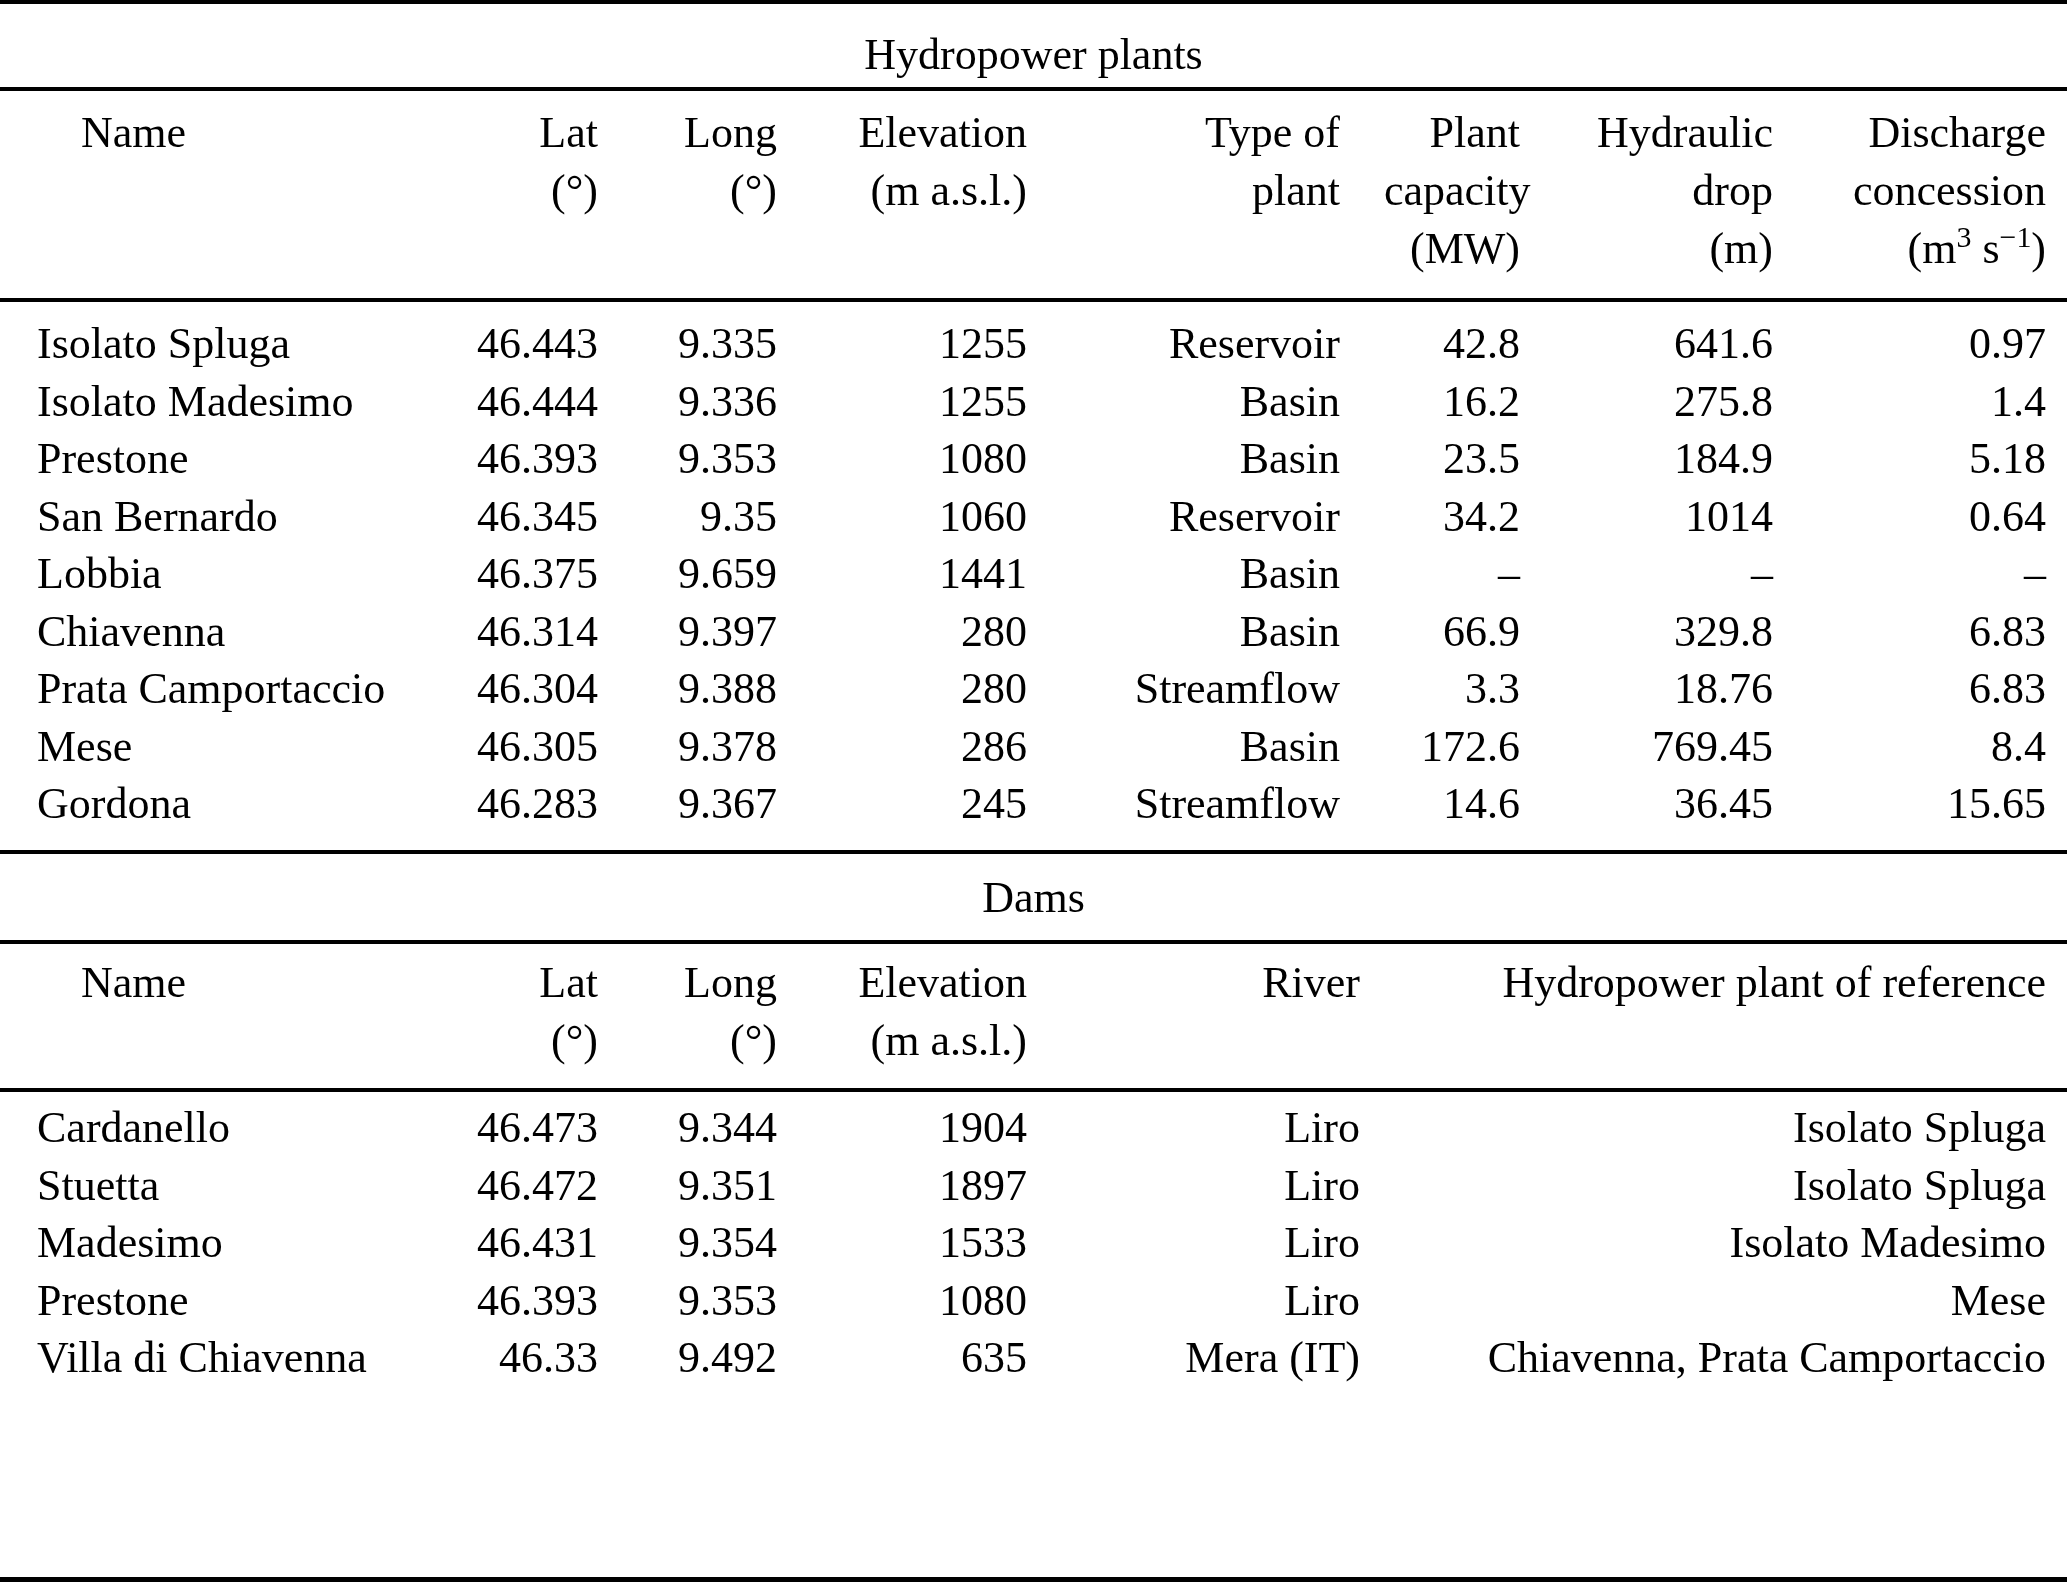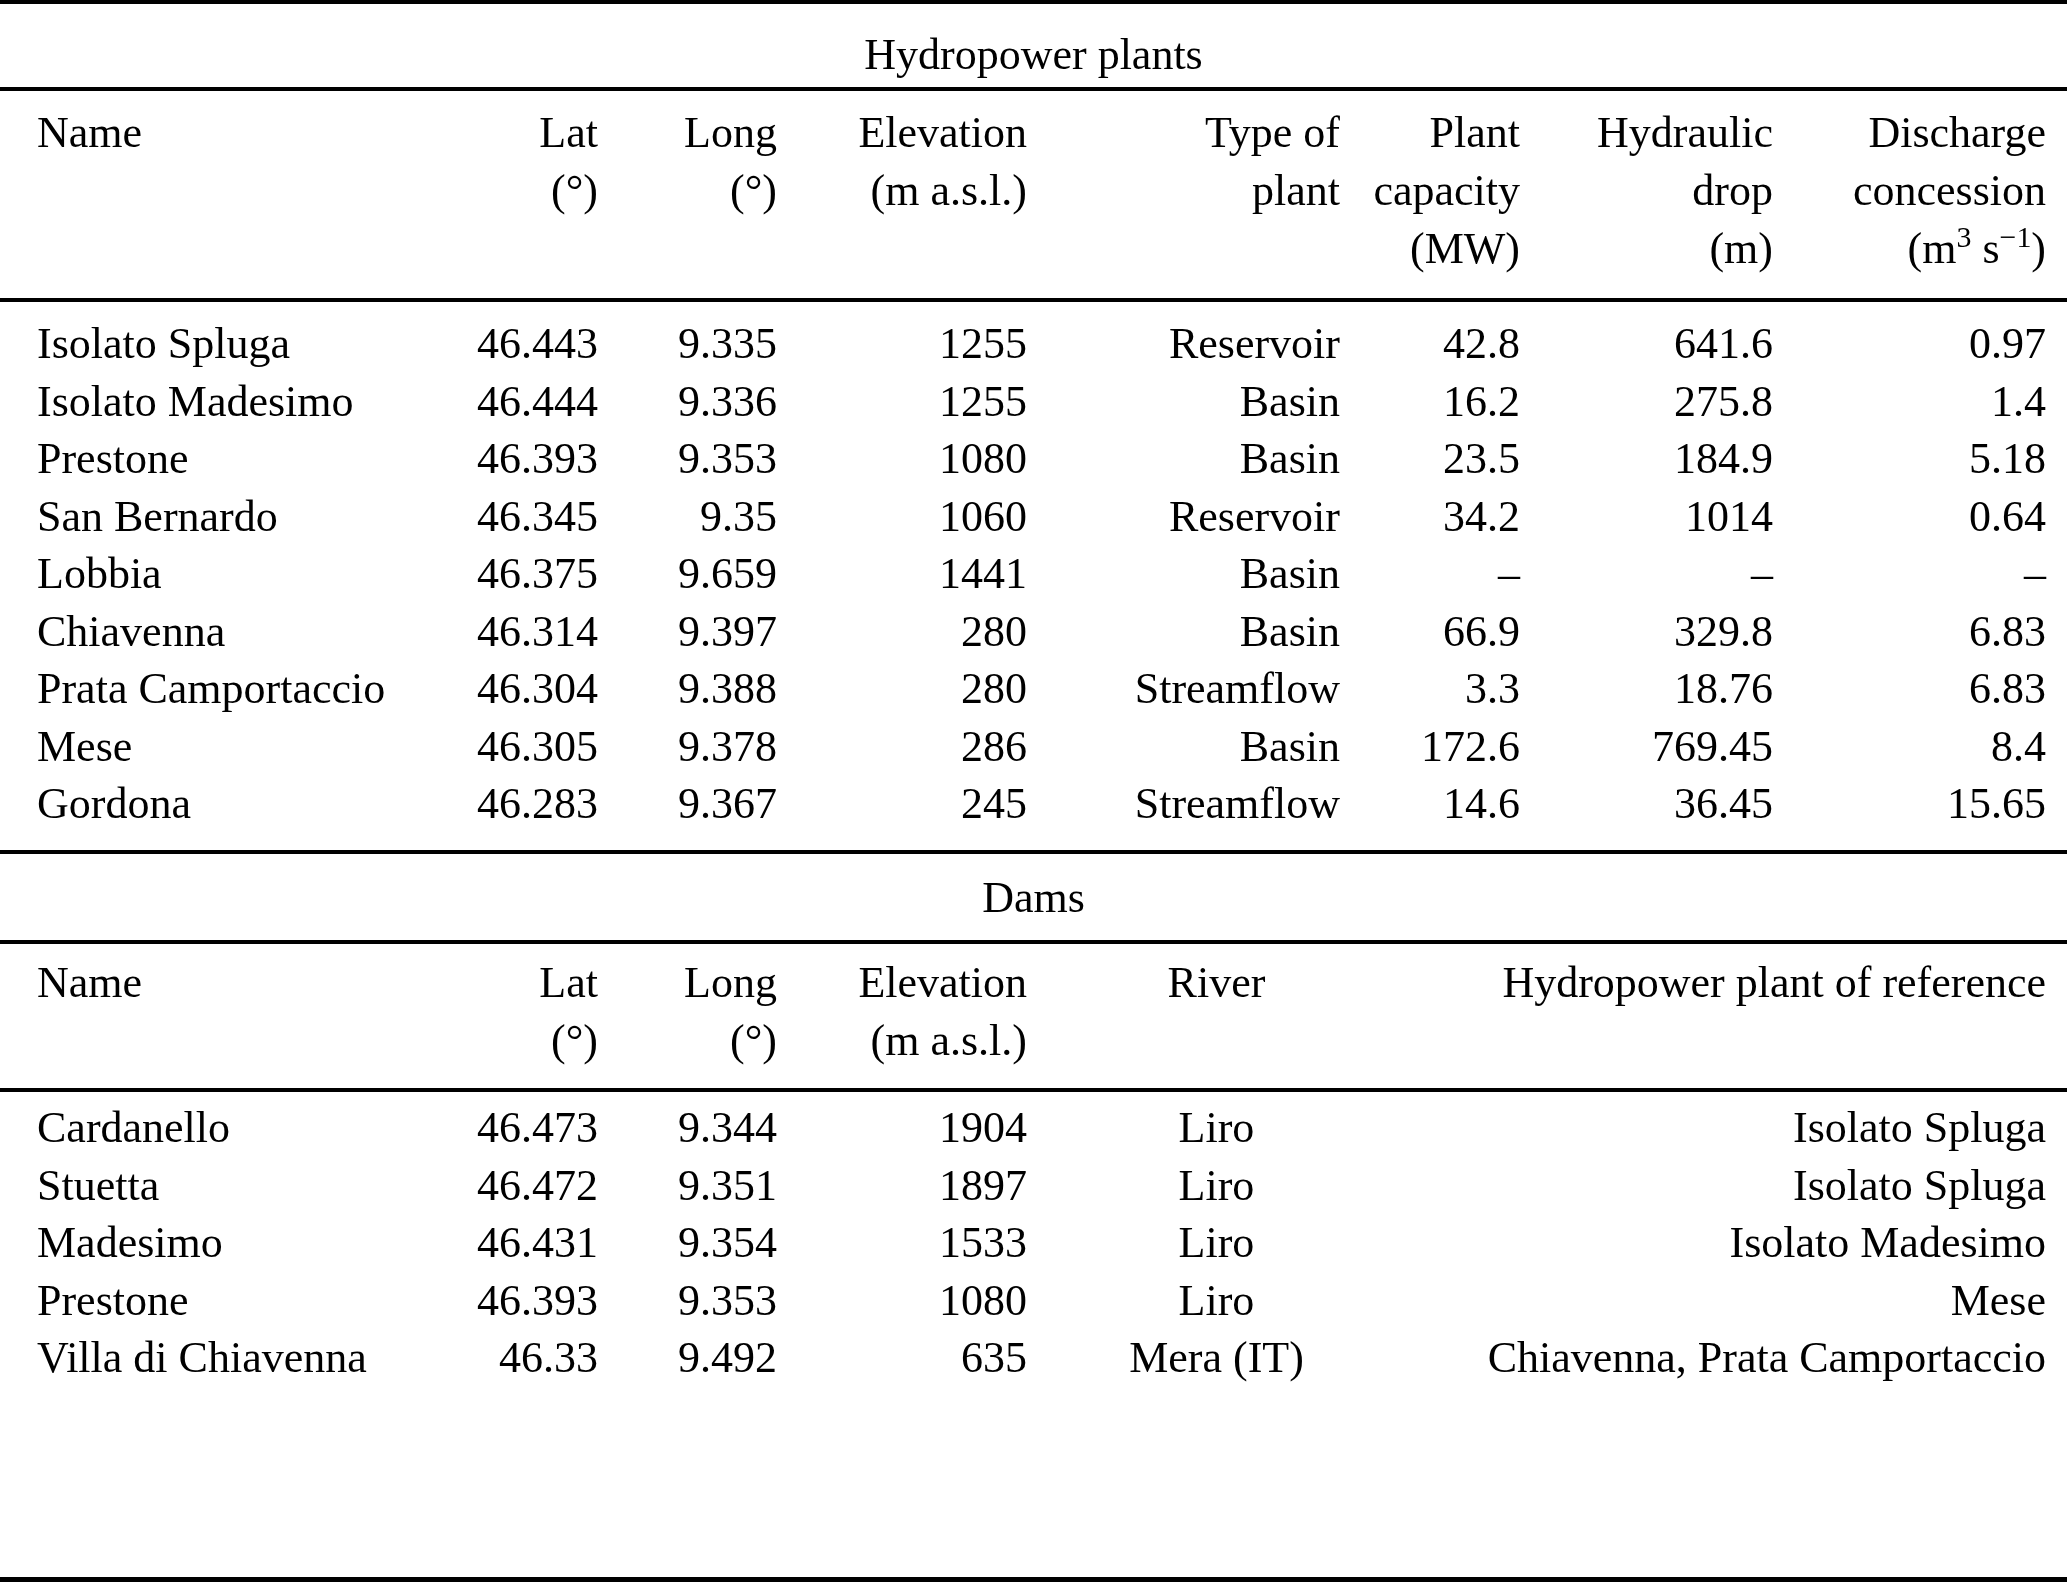--- a/index.html
+++ b/index.html
@@ -39,40 +39,40 @@
     padding: 0;
     white-space: nowrap;
     overflow: visible;
   }
   
   tr.hdr td { vertical-align: top; }
   #t1-head tr.hdr { height: 207px; }
   #t1-head tr.hdr td { padding-top: 13px; }
   #t2-head tr.hdr { height: 146px; }
   #t2-head tr.hdr td { padding-top: 10px; }
-  .hl { line-height: 58px; }
+  .hl { line-height: 58px; margin-left: 44px; }
   
   tr.row { height: 57.5px; }
   tr.row td { line-height: 57.5px; vertical-align: middle; }
   
   .g1 td:nth-child(1) { text-align: left;  padding-left: 37px; }
   .g1 td:nth-child(2),
   .g1 td:nth-child(3),
   .g1 td:nth-child(4),
   .g1 td:nth-child(6),
   .g1 td:nth-child(7),
   .g1 td:nth-child(8) { text-align: right; }
   .g1 td:nth-child(5) { text-align: right;  padding-left: 46px; }
   .g1 td:nth-child(8) { padding-right: 21px; }
   
   .g2 td:nth-child(1) { text-align: left;  padding-left: 37px; }
   .g2 td:nth-child(2),
   .g2 td:nth-child(3),
   .g2 td:nth-child(4) { text-align: right; }
-  .g2 td:nth-child(5) { text-align: center;  padding-left: 46px; }
+  .g2 td:nth-child(5) { text-align: right;  padding-left: 46px; }
   .g2 td:nth-child(6) { text-align: right; padding-right: 21px; }
   sup { font-size: 68%; line-height: 0; }
 </style>
 </head>
 <body>
 
 <div id="page">
 
   <div class="rule" style="top:0; height:4px;"></div>
   <div class="rule" style="top:87px; height:4px;"></div>

